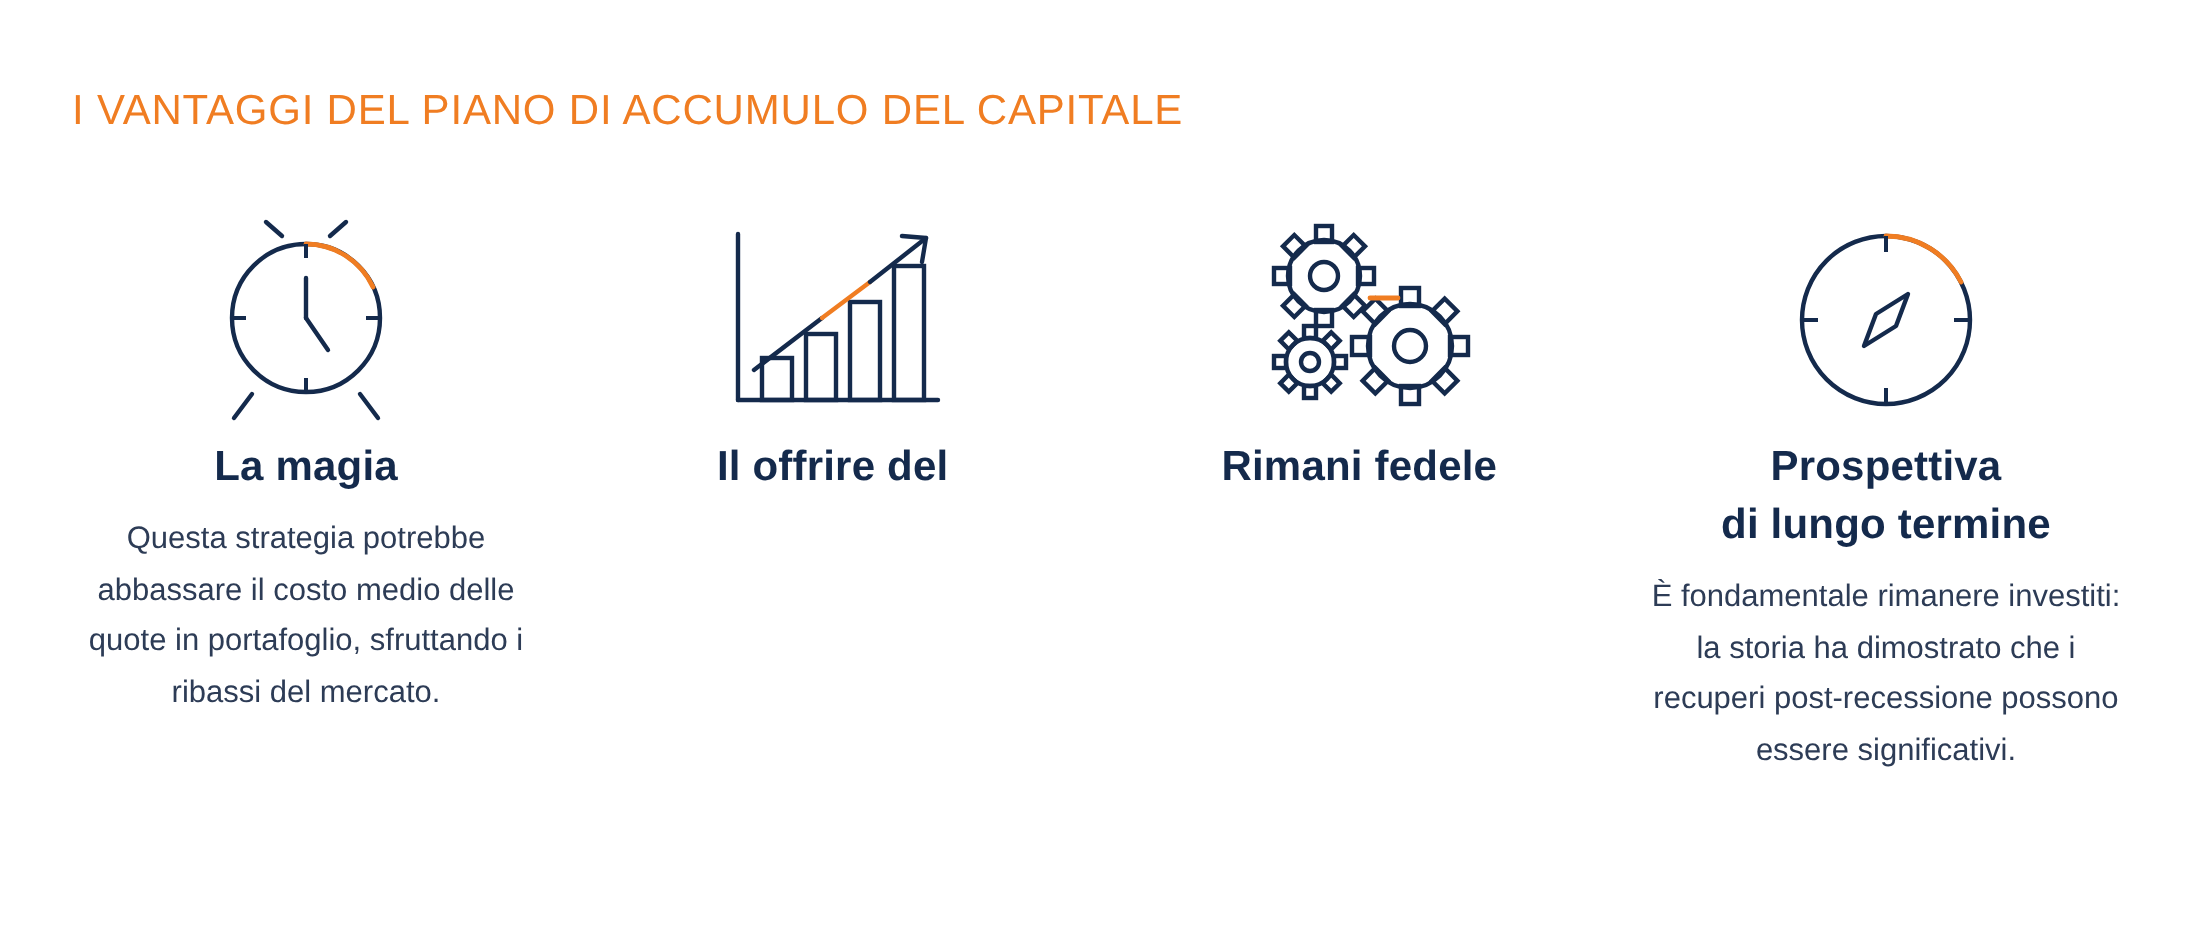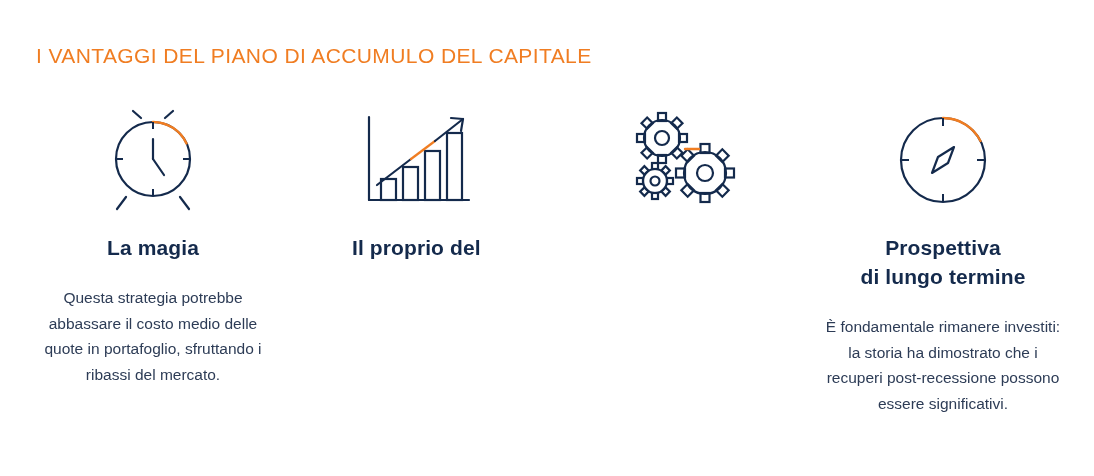--- a/index.html
+++ b/index.html
@@ -46,30 +46,29 @@
     flex-direction: column;
     align-items: center;
   }
   .icon-wrap {
     height: 120px;
     display: flex;
     align-items: center;
     justify-content: center;
   }
   .card-title {
-    margin-top: 14px;
     font-size: 21px;
     font-weight: bold;
     color: #142a4c;
     text-align: center;
     line-height: 1.38;
     letter-spacing: 0.1px;
   }
   .card-body {
-    margin-top: 22px;
+    margin-top: 8px;
     font-size: 15.5px;
     color: #2d3c56;
     text-align: center;
     line-height: 1.65;
     padding: 0 4px;
   }
   .card-title span { display: block; }
   svg { display: block; }
 </style>
 </head>
@@ -113,21 +112,21 @@
           <rect x="52" y="62" width="15" height="33" fill="none" stroke="#142a4c" stroke-width="2.2"></rect>
           <rect x="74" y="46" width="15" height="49" fill="none" stroke="#142a4c" stroke-width="2.2"></rect>
           <rect x="96" y="28" width="15" height="67" fill="none" stroke="#142a4c" stroke-width="2.2"></rect>
           <path d="M26 80 L60 54" fill="none" stroke="#142a4c" stroke-width="2.2" stroke-linecap="round"></path>
           <path d="M60 54 L84 36" fill="none" stroke="#f07d22" stroke-width="2.2" stroke-linecap="round"></path>
           <path d="M84 36 L112 14" fill="none" stroke="#142a4c" stroke-width="2.2" stroke-linecap="round"></path>
           <path d="M112 14 L100 13 M112 14 L110 26" fill="none" stroke="#142a4c" stroke-width="2.2" stroke-linecap="round"></path>
         </svg>
       </div>
       <div class="card-title">
-        <span>Il proprio del</span>
+        <span>Il offrire del</span>
       </div>
     </div>
 
     <div class="card">
       <div class="icon-wrap">
         <svg width="130" height="110" viewBox="0 0 130 110">
           <g fill="none" stroke="#142a4c" stroke-width="2.2">
 
             <g transform="translate(47,33)">
               <circle r="18"></circle>
@@ -171,20 +170,21 @@
                 <rect x="-4.5" y="20" width="9" height="9" transform="rotate(45)"></rect>
                 <rect x="-29" y="-4.5" width="9" height="9" transform="rotate(45)"></rect>
                 <rect x="20" y="-4.5" width="9" height="9" transform="rotate(45)"></rect>
               </g>
             </g>
           </g>
           <line x1="70" y1="44" x2="84" y2="44" stroke="#f07d22" stroke-width="2.4" stroke-linecap="round"></line>
         </svg>
       </div>
       <div class="card-title">
+        <span>Rimani fedele</span>
       </div>
     </div>
 
     <div class="card">
       <div class="icon-wrap">
         <svg width="120" height="110" viewBox="0 0 120 110">
           <circle cx="60" cy="55" r="42" fill="none" stroke="#142a4c" stroke-width="2.2"></circle>
           <path d="M60 13 A42 42 0 0 1 97.5 36" fill="none" stroke="#f07d22" stroke-width="2.4" stroke-linecap="round"></path>
           <line x1="60" y1="13" x2="60" y2="21" stroke="#142a4c" stroke-width="2"></line>
           <line x1="102" y1="55" x2="94" y2="55" stroke="#142a4c" stroke-width="2"></line>

